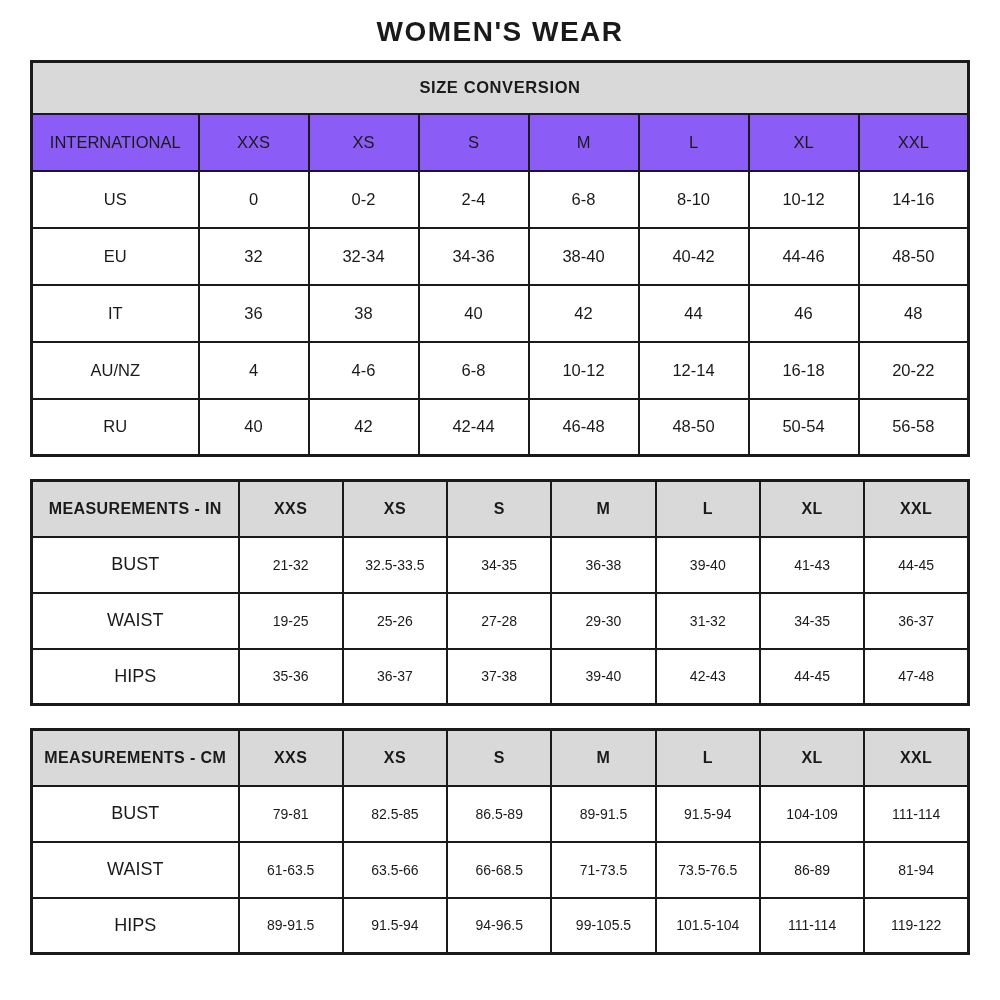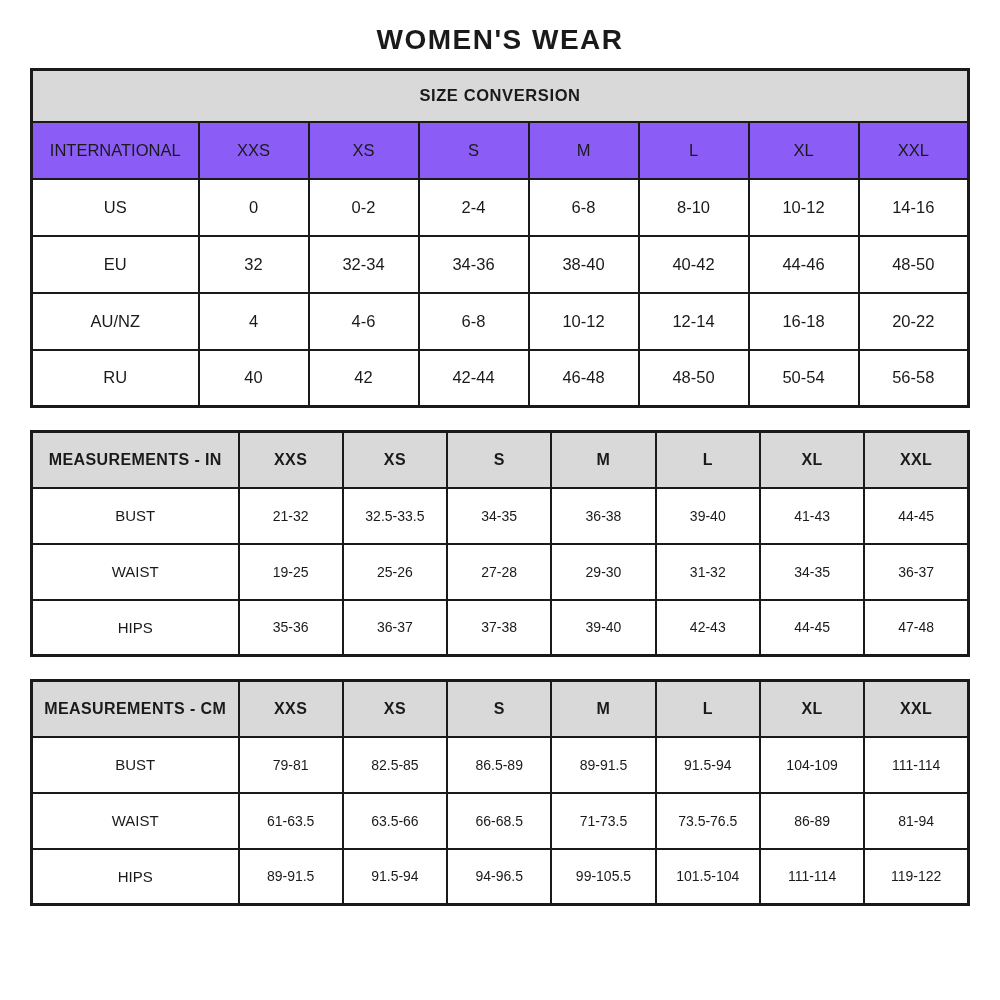--- a/index.html
+++ b/index.html
@@ -9,21 +9,21 @@
     --page-bg: #ffffff;
   }
   * { box-sizing: border-box; }
   html, body { margin: 0; padding: 0; }
   body {
     width: 1000px; height: 1000px;
     background: var(--page-bg);
     font-family: "Liberation Sans", "DejaVu Sans", sans-serif;
     color: var(--text-c);
   }
-  .page { width: 1000px; height: 1000px; padding-top: 20px; }
+  .page { width: 1000px; height: 1000px; padding-top: 12px; }
   .page-title {
     text-align: center;
     font-size: 28px;
     font-weight: 700;
     letter-spacing: 1.5px;
     margin: 4px 0 12px 0;
   }
   table {
     border-collapse: collapse;
     table-layout: fixed;
@@ -52,21 +52,21 @@
   .t-conv tr.head th { background: #8b5cf6; font-weight: 400; }
   
   .t-meas col.c0 { width: 207px; }
   .t-meas th, .t-meas td { height: 56px; }
   .t-meas tr.head th {
     background: var(--header-bg);
     font-weight: 700;
     font-size: 16px;
     letter-spacing: 0.4px;
   }
-  .t-meas th.rowlab { font-size: 15px; font-weight: 400; }
+  .t-meas th.rowlab { font-size: 18px; font-weight: 400; }
   .t-meas td.val { font-size: 14px; border-radius: 21px; }
 </style>
 </head>
 <body>
 
 <div class="page">
   <h1 class="page-title">WOMEN'S WEAR</h1>
 
   <table class="t-conv">
       <colgroup>
@@ -105,20 +105,30 @@
         </tr>
         <tr>
           <th class="rowlab">EU</th>
           <td class="val">32</td>
           <td class="val">32-34</td>
           <td class="val">34-36</td>
           <td class="val">38-40</td>
           <td class="val">40-42</td>
           <td class="val">44-46</td>
           <td class="val">48-50</td>
+        </tr>
+        <tr>
+          <th class="rowlab">IT</th>
+          <td class="val">36</td>
+          <td class="val">38</td>
+          <td class="val">40</td>
+          <td class="val">42</td>
+          <td class="val">44</td>
+          <td class="val">46</td>
+          <td class="val">48</td>
         </tr>
         <tr>
           <th class="rowlab">AU/NZ</th>
           <td class="val">4</td>
           <td class="val">4-6</td>
           <td class="val">6-8</td>
           <td class="val">10-12</td>
           <td class="val">12-14</td>
           <td class="val">16-18</td>
           <td class="val">20-22</td>

